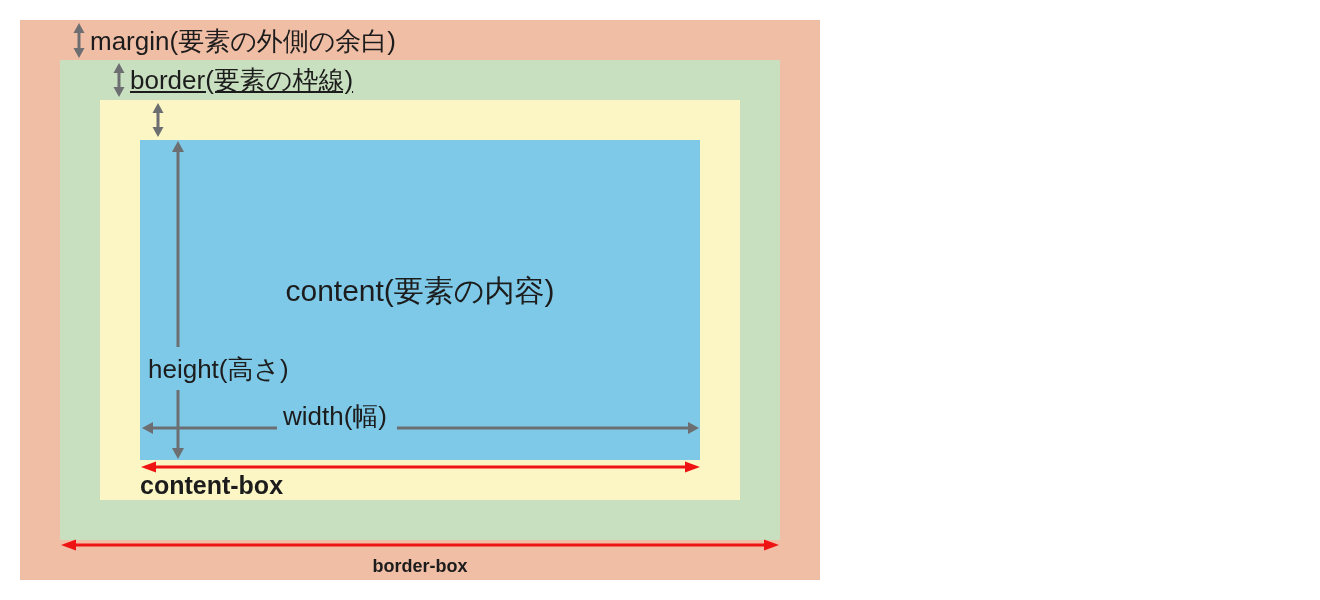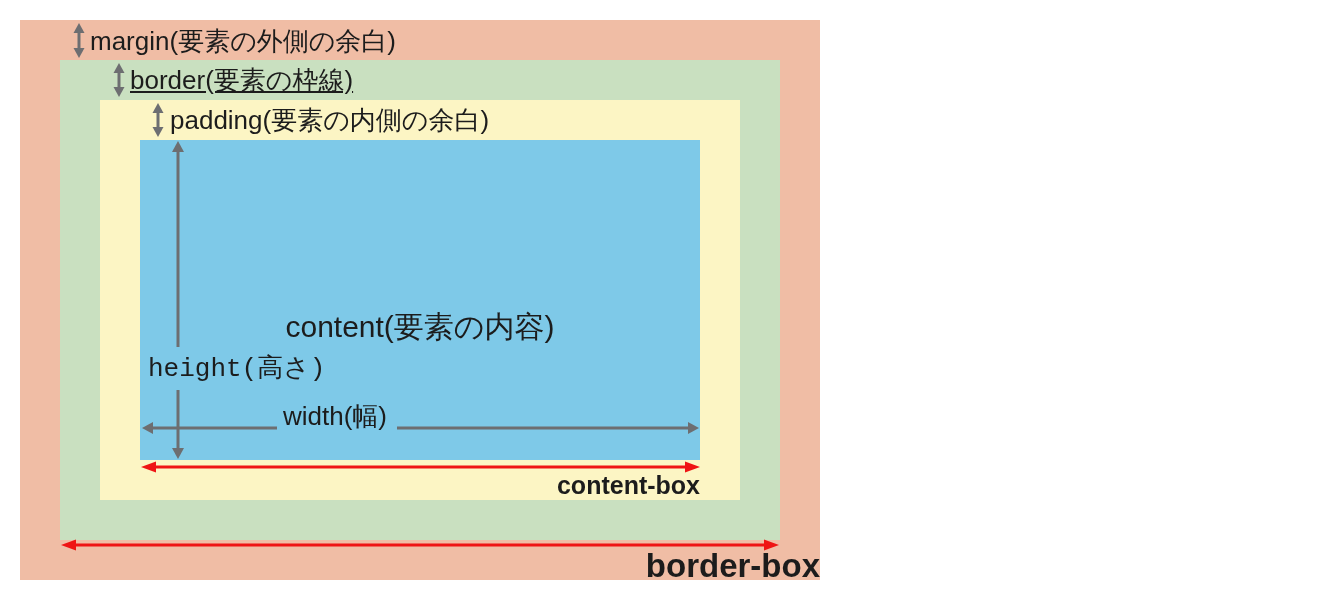--- a/index.html
+++ b/index.html
@@ -46,33 +46,33 @@
     font-size: 26px;
     line-height: 32px;
     white-space: nowrap;
   }
   .lbl-margin  { left: 90px;  top: 25px; }
   .lbl-border  { left: 130px; top: 64px; text-decoration: underline; }
   .lbl-padding { left: 170px; top: 104px; }
   .lbl-content {
     left: 140px; top: 272px; width: 560px;
     text-align: center;
-    font-size: 30px; line-height: 38px; margin-top: 36px;
+    font-size: 30px; line-height: 38px;
   }
-  .lbl-height { left: 148px; top: 353px; font-family: Liberation Mono, monospace; }
+  .lbl-height { left: 148px; top: 353px; }
   .lbl-width  { left: 283px; top: 400px; }
   .lbl-content-box {
     left: 140px; top: 470px; width: 560px;
-    text-align: right;
+    text-align: left;
     font-size: 25px; line-height: 30px; font-weight: 700;
   }
   .lbl-border-box {
     left: 20px; top: 551px; width: 800px;
-    text-align: right;
-    font-size: 33px; line-height: 30px; font-weight: 700;
+    text-align: center;
+    font-size: 18px; line-height: 30px; font-weight: 700;
   }
 </style>
 </head>
 <body>
 
 <div class="canvas">
 
   <div class="box box-margin"></div>
   <div class="box box-border"></div>
   <div class="box box-padding"></div>
@@ -118,20 +118,19 @@
 
     <g>
       <polygon class="red-head" points="61,545 76,539.5 76,550.5"></polygon>
       <line class="red-line" x1="72" y1="545" x2="766" y2="545"></line>
       <polygon class="red-head" points="779,545 764,539.5 764,550.5"></polygon>
     </g>
   </svg>
 
   <div class="lbl lbl-margin">margin(要素の外側の余白)</div>
   <div class="lbl lbl-border">border(要素の枠線)</div>
-  <div class="lbl lbl-padding">padding(要素の内側の余白)</div>
   <div class="lbl lbl-content">content(要素の内容)</div>
   <div class="lbl lbl-height">height(高さ)</div>
   <div class="lbl lbl-width">width(幅)</div>
   <div class="lbl lbl-content-box">content-box</div>
   <div class="lbl lbl-border-box">border-box</div>
 
 </div>
 
 </body></html>

